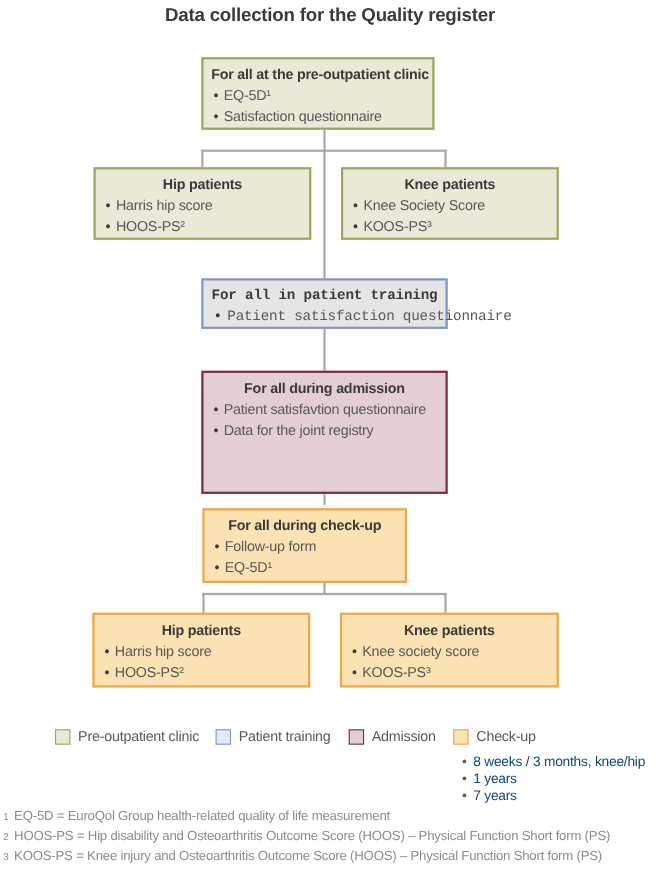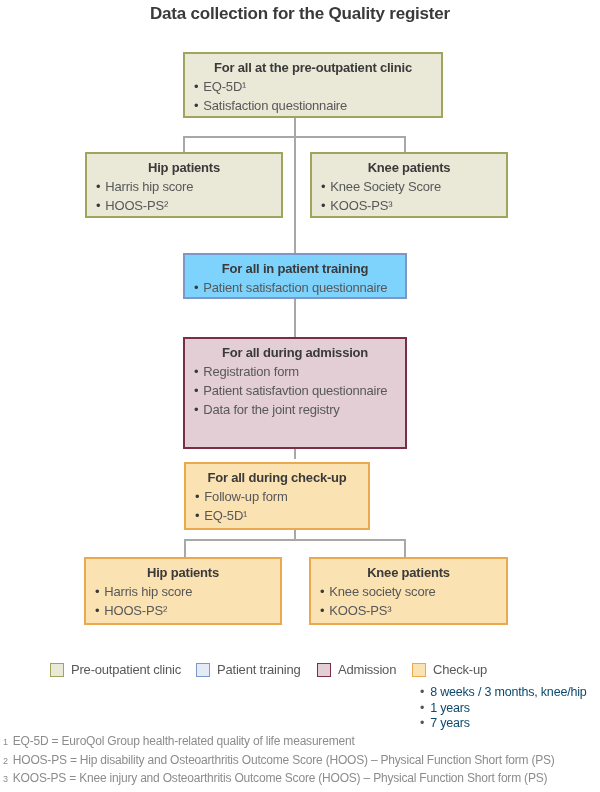--- a/index.html
+++ b/index.html
@@ -37,21 +37,21 @@
   .box ul{
     margin:1px 0 0 0;padding:0;list-style:none;
   }
   .box li{
     font-size:13px;color:#58585a;line-height:19px;
     letter-spacing:-0.2px;
     white-space:nowrap;
   }
   .box li::before{content:"•";color:#3a3a3a;margin:0 5px 0 2px;}
   .olive{background:#eae8d7;border-color:#9fa55c;}
-  .blue{background:#7dd3fc;border-color:#7e97c8;}
+  .blue{background:#e5e5e5;border-color:#7e97c8;font-family:Liberation Mono, monospace;}
   .maroon{background:#e2ced4;border-color:#7b2d45;}
   .tan{background:#fae2b2;border-color:#eba94e;}
   
   .legend-item{
     position:absolute;top:662px;
     display:flex;align-items:center;text-align:right;
   }
   .swatch{
     width:12px;height:12px;border:1.5px solid;margin-right:7px;
     flex:0 0 auto;
@@ -91,21 +91,21 @@
   <div class="line hline" style="left:183px;top:136px;width:223px;"></div>
   <div class="line vline" style="left:183px;top:136px;height:17px;"></div>
   <div class="line vline" style="left:404px;top:136px;height:17px;"></div>
   <div class="line vline" style="left:294px;top:299px;height:39px;"></div>
   <div class="line vline" style="left:294px;top:424px;height:35px;"></div>
   <div class="line vline" style="left:294px;top:526px;height:15px;"></div>
   <div class="line hline" style="left:184px;top:539px;width:222px;"></div>
   <div class="line vline" style="left:184px;top:539px;height:19px;"></div>
   <div class="line vline" style="left:404px;top:539px;height:19px;"></div>
 
-  <div class="box olive" style="left:183px;top:52px;width:260px;height:66px;">
+  <div class="box olive" style="left:183px;top:52px;width:212px;height:66px;">
     <div class="box-heading">For all at the pre-outpatient clinic</div>
     <ul>
       <li>EQ-5D¹</li>
       <li>Satisfaction questionnaire</li>
     </ul>
   </div>
 
   <div class="box olive" style="left:85px;top:152px;width:198px;height:66px;">
     <div class="box-heading">Hip patients</div>
     <ul>
@@ -125,21 +125,20 @@
   <div class="box blue" style="left:183px;top:253px;width:224px;height:46px;">
     <div class="box-heading">For all in patient training</div>
     <ul>
       <li>Patient satisfaction questionnaire</li>
     </ul>
   </div>
 
   <div class="box maroon" style="left:183px;top:337px;width:224px;height:112px;">
     <div class="box-heading">For all during admission</div>
     <ul>
-      <li>Registration form</li>
       <li>Patient satisfavtion questionnaire</li>
       <li>Data for the joint registry</li>
     </ul>
   </div>
 
   <div class="box tan" style="left:184px;top:462px;width:186px;height:68px;">
     <div class="box-heading">For all during check-up</div>
     <ul>
       <li>Follow-up form</li>
       <li>EQ-5D¹</li>

